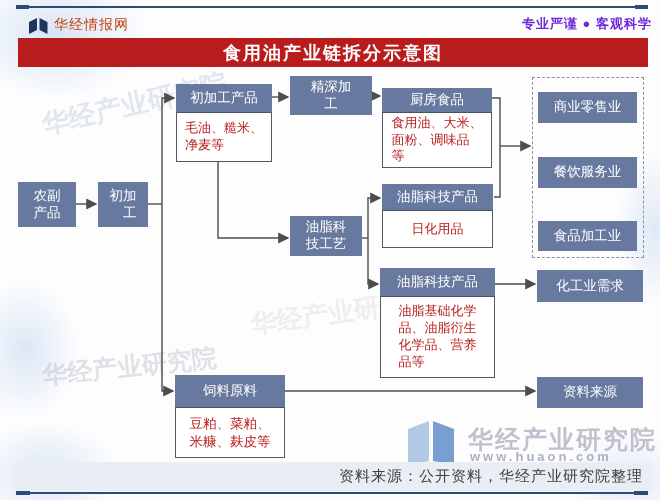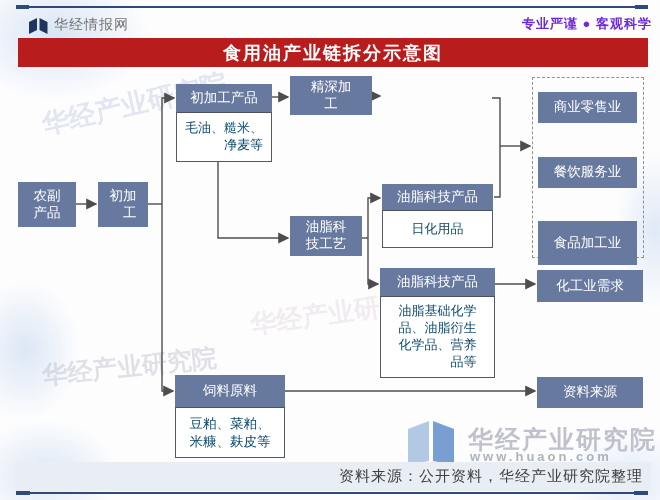--- a/index.html
+++ b/index.html
@@ -23,36 +23,36 @@
   .tint-br { left:560px; top:430px; width:140px; height:100px;
     background:radial-gradient(closest-side, rgba(186,209,236,.4), rgba(186,209,236,0)); }
   
   .wm { position:absolute; z-index:0; font-weight:bold; white-space:nowrap; pointer-events:none; }
   .wm1 { left:40px; top:86px;  font-size:27px; color:rgba(148,168,204,.26); transform:rotate(-13deg); }
   .wm2 { left:42px; top:350px; font-size:25px; color:rgba(160,160,178,.30); transform:rotate(-6deg); }
   .wm3 { left:250px; top:295px; font-size:26px; color:rgba(196,172,184,.20); transform:rotate(-8deg); }
   
   .topline  { left:18px; top:6px; width:630px; height:2px; background:#2e4a7a; }
   .cap      { height:4px; width:13px; top:5px; background:#2e4a7a; }
-  .brand    { left:54px; top:16px; font-size:14px; color:#737373; letter-spacing:1px; }
+  .brand    { left:54px; top:16px; font-size:14px; color:#c2410c; letter-spacing:1px; }
   .slogan   { right:8px; top:15px; font-size:13px; font-weight:bold; color:#6d28d9; letter-spacing:1px; }
   .titlebar { left:18px; top:38px; width:630px; height:29px; background:#b91c1c;
               color:#ffffff; font-size:18px; font-weight:bold; letter-spacing:2px;
               display:flex; align-items:center; justify-content:center; z-index:2; }
   
   .node, .node-head {
     background:#68799f; color:#ffffff; display:flex; align-items:center; justify-content:center;
     text-align:center; white-space:pre-line; line-height:1.25; z-index:2;
   }
   .node { position:absolute; font-size:13.5px; }
   .composite { position:absolute; z-index:2; }
   .node-head { width:100%; font-size:13.5px; }
   .node-body { width:100%; background:#ffffff; border:1.5px solid #555a60; border-top:1.5px solid #4d525a;
-               color:#0c4a6e; font-size:13px; display:flex; align-items:center; justify-content:center;
-               text-align:right; white-space:pre-line; line-height:1.3; }
+               color:#b91c1c; font-size:13px; display:flex; align-items:center; justify-content:center;
+               text-align:left; white-space:pre-line; line-height:1.3; }
   .dashedbox { left:532px; top:77px; width:112px; height:181px; border:1.5px dashed #8f9298;
                background:rgba(255,255,255,.0); z-index:1; }
   
   .wires { position:absolute; left:0; top:0; z-index:1; pointer-events:none; }
   
   .bigwm-text { left:468px; top:423px; font-size:25px; font-weight:bold; letter-spacing:2px;
                 color:rgba(178,178,192,.8); z-index:1; }
   .bigwm-url  { left:470px; top:449px; font-size:13px; font-weight:bold; letter-spacing:3px;
                 color:rgba(158,166,180,.85); z-index:1; }
   
@@ -121,20 +121,26 @@
 
   <div class="composite" style="left:176px; top:84px; width:96px;">
     <div class="node-head" style="height:28px;">初加工产品</div>
     <div class="node-body" style="height:50px;">毛油、糙米、
 净麦等</div>
   </div>
 
   <div class="node" style="left:290px; top:76px; width:82px; height:39px;">精深加
 工</div>
 
+  <div class="composite" style="left:382px; top:88px; width:110px;">
+    <div class="node-head" style="height:24px;">厨房食品</div>
+    <div class="node-body" style="height:56px;">食用油、大米、
+面粉、调味品
+等</div>
+  </div>
 
   <div class="node" style="left:290px; top:216px; width:72px; height:40px;">油脂科
 技工艺</div>
 
   <div class="composite" style="left:382px; top:184px; width:111px;">
     <div class="node-head" style="height:26px;">油脂科技产品</div>
     <div class="node-body" style="height:38px; font-size:13px;">日化用品</div>
   </div>
 
   <div class="composite" style="left:380px; top:268px; width:115px;">
@@ -147,21 +153,21 @@
 
   <div class="composite" style="left:175px; top:375px; width:110px;">
     <div class="node-head" style="height:32px;">饲料原料</div>
     <div class="node-body" style="height:51px; font-size:13.5px;">豆粕、菜粕、
 米糠、麸皮等</div>
   </div>
 
   <div class="abs dashedbox"></div>
   <div class="node" style="left:538px; top:92px;  width:99px; height:31px;">商业零售业</div>
   <div class="node" style="left:538px; top:157px; width:99px; height:31px;">餐饮服务业</div>
-  <div class="node" style="left:538px; top:221px; width:99px; height:44px;">食品加工业</div>
+  <div class="node" style="left:538px; top:221px; width:99px; height:30px;">食品加工业</div>
 
   <div class="node" style="left:537px; top:270px; width:106px; height:32px;">化工业需求</div>
   <div class="node" style="left:537px; top:377px; width:106px; height:31px;">资料来源</div>
 
   <svg class="abs" style="left:406px; top:417px; z-index:1;" width="52" height="48" viewBox="0 0 52 48">
     <polygon points="2,12 23,4 23,44 2,48" fill="#a9c3e2" opacity="0.9"></polygon>
     <polygon points="27,4 48,12 48,48 27,44" fill="#6a95cd" opacity="0.9"></polygon>
   </svg>
   <div class="abs bigwm-text">华经产业研究院</div>
   <div class="abs bigwm-url">www.huaon.com</div>

